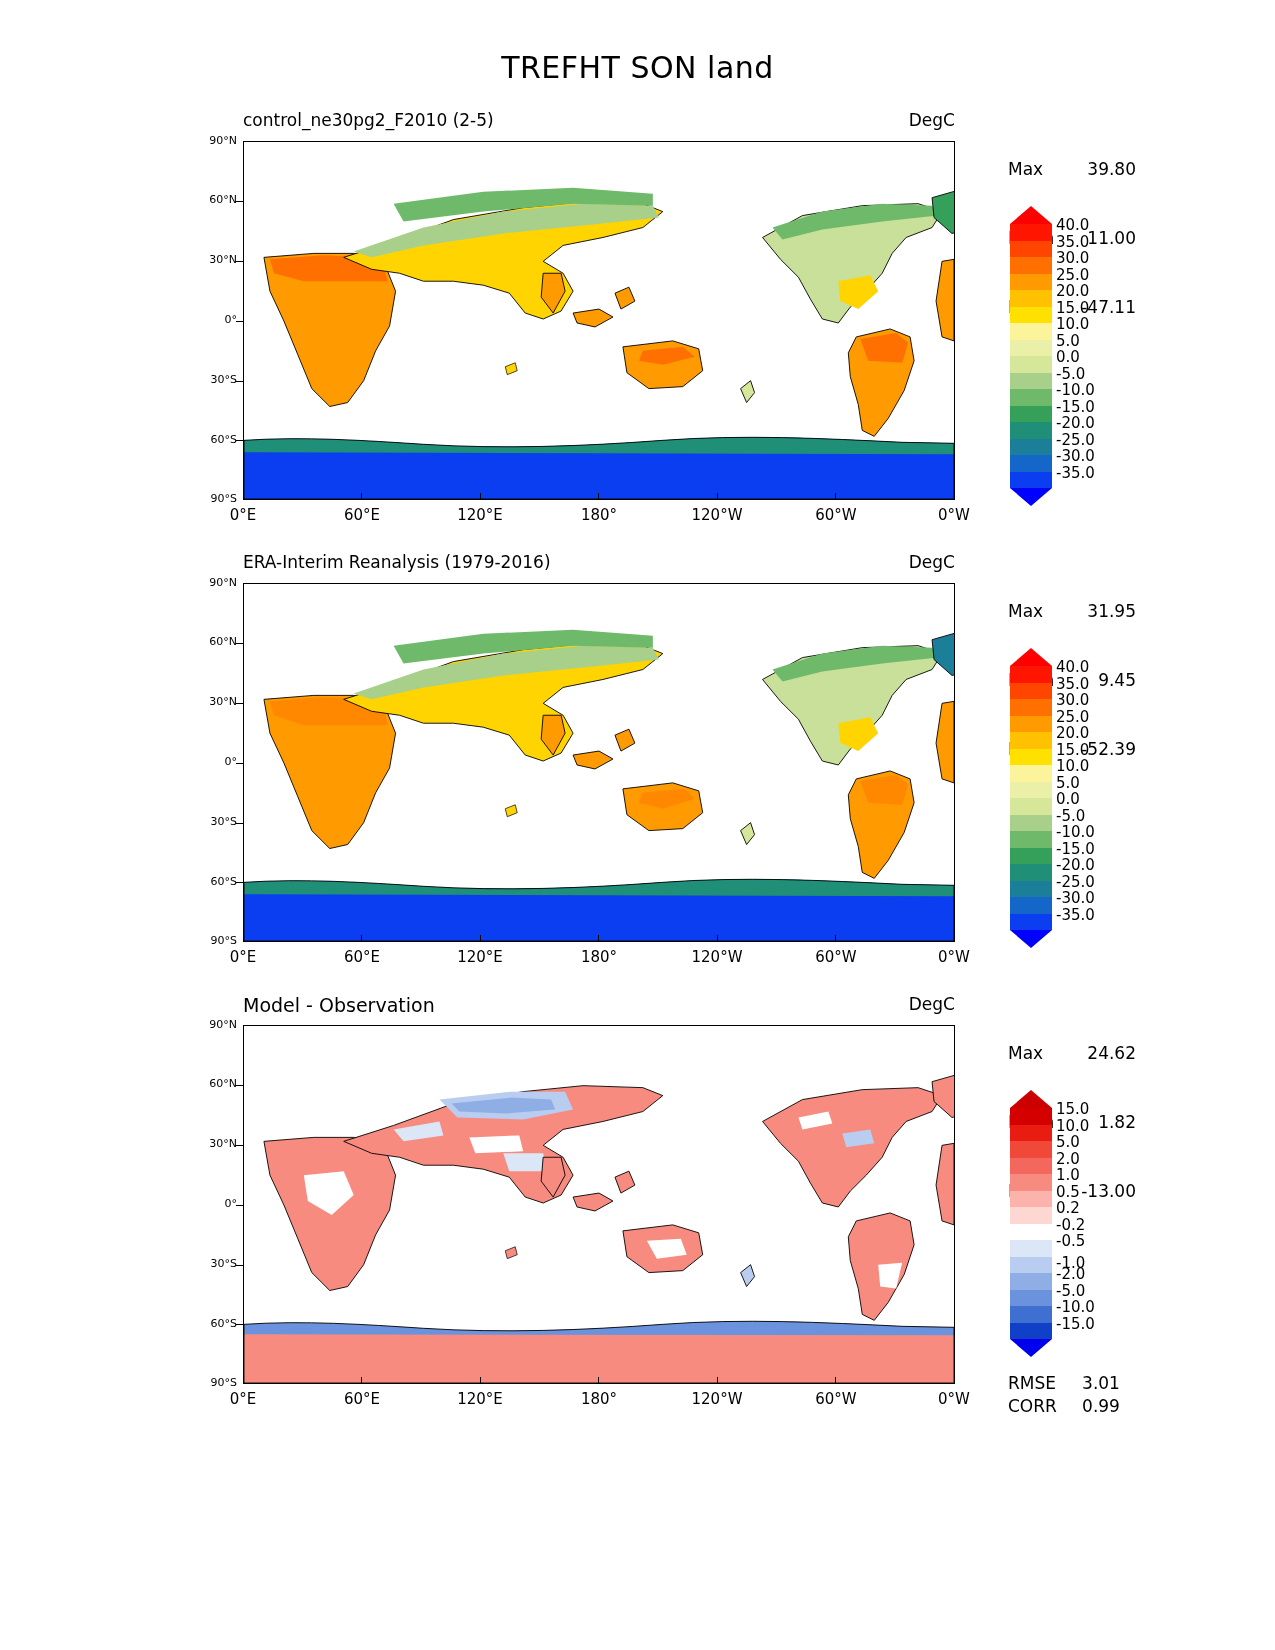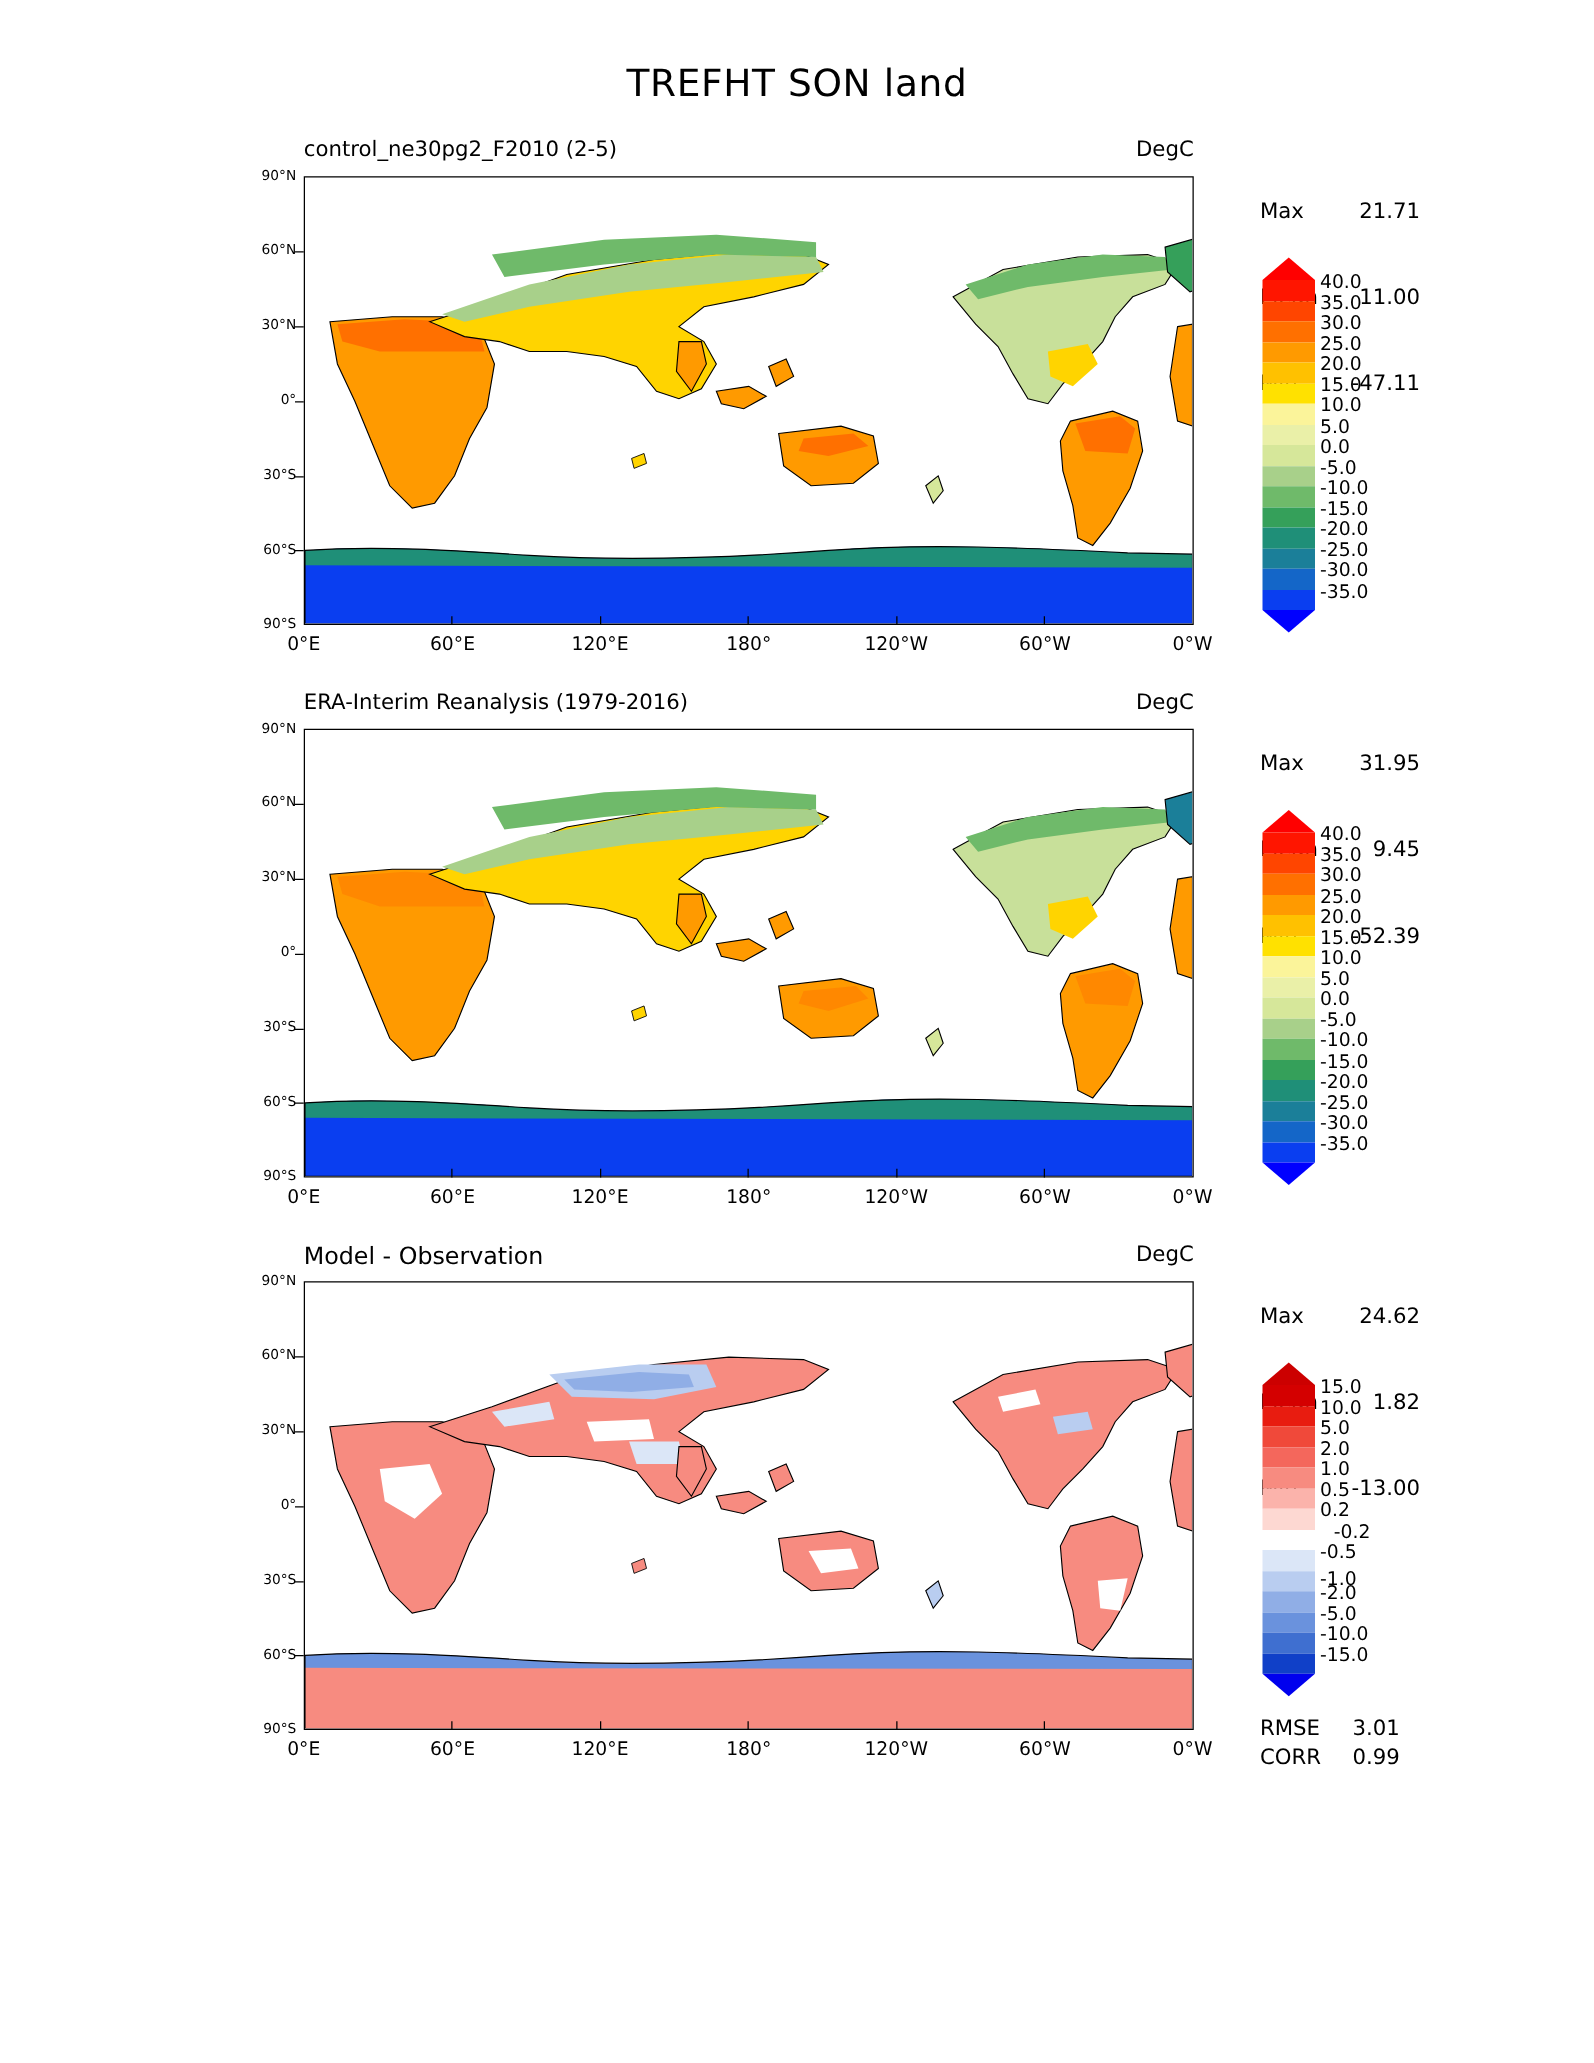--- a/index.html
+++ b/index.html
@@ -169,21 +169,21 @@
 </head>
 <body>
 
 <div class="page-title">TREFHT SON land</div>
 
 <div class="panel panel-1">
   <div class="map-title">control_ne30pg2_F2010 (2-5)</div>
   <div class="units-label">DegC</div>
 
   <div class="stats">
-    <span class="row"><span class="k">Max</span><span class="v">21.71</span></span>
+    <span class="row"><span class="k">Max</span><span class="v">39.80</span></span>
     <span class="row"><span class="k">Mean</span><span class="v">11.00</span></span>
     <span class="row"><span class="k">Min</span><span class="v">-47.11</span></span>
   </div>
 
   <div class="map-frame">
     <svg class="mapsvg" viewBox="0 0 712 359" preserveAspectRatio="none">
       <defs>
         <clipPath id="clipA">
             <rect x="0" y="0" width="712" height="359"></rect>
           </clipPath>
@@ -498,21 +498,21 @@
         <div class="arrow-dn" style="border-top: 18px solid rgb(0, 0, 238);"></div>
       </div>
     <div class="cbar-labels" id="cbarlbl2">
         <div class="lbl" style="top: 10px;">15.0</div>
         <div class="lbl" style="top: 26.5px;">10.0</div>
         <div class="lbl" style="top: 43px;">5.0</div>
         <div class="lbl" style="top: 59.5px;">2.0</div>
         <div class="lbl" style="top: 76px;">1.0</div>
         <div class="lbl" style="top: 92.5px;">0.5</div>
         <div class="lbl" style="top: 109px;">0.2</div>
-        <div class="lbl" style="top: 125.5px; margin-left: 11px;">-0.2</div>
+        <div class="lbl" style="top: 125.5px;">-0.2</div>
         <div class="lbl" style="top: 142px;">-0.5</div>
         <div class="lbl" style="top: 164px;">-1.0</div>
         <div class="lbl" style="top: 175px;">-2.0</div>
         <div class="lbl" style="top: 191.5px;">-5.0</div>
         <div class="lbl" style="top: 208px;">-10.0</div>
         <div class="lbl" style="top: 224.5px;">-15.0</div>
       </div>
   </div>
 
   <div class="footer-stats">

